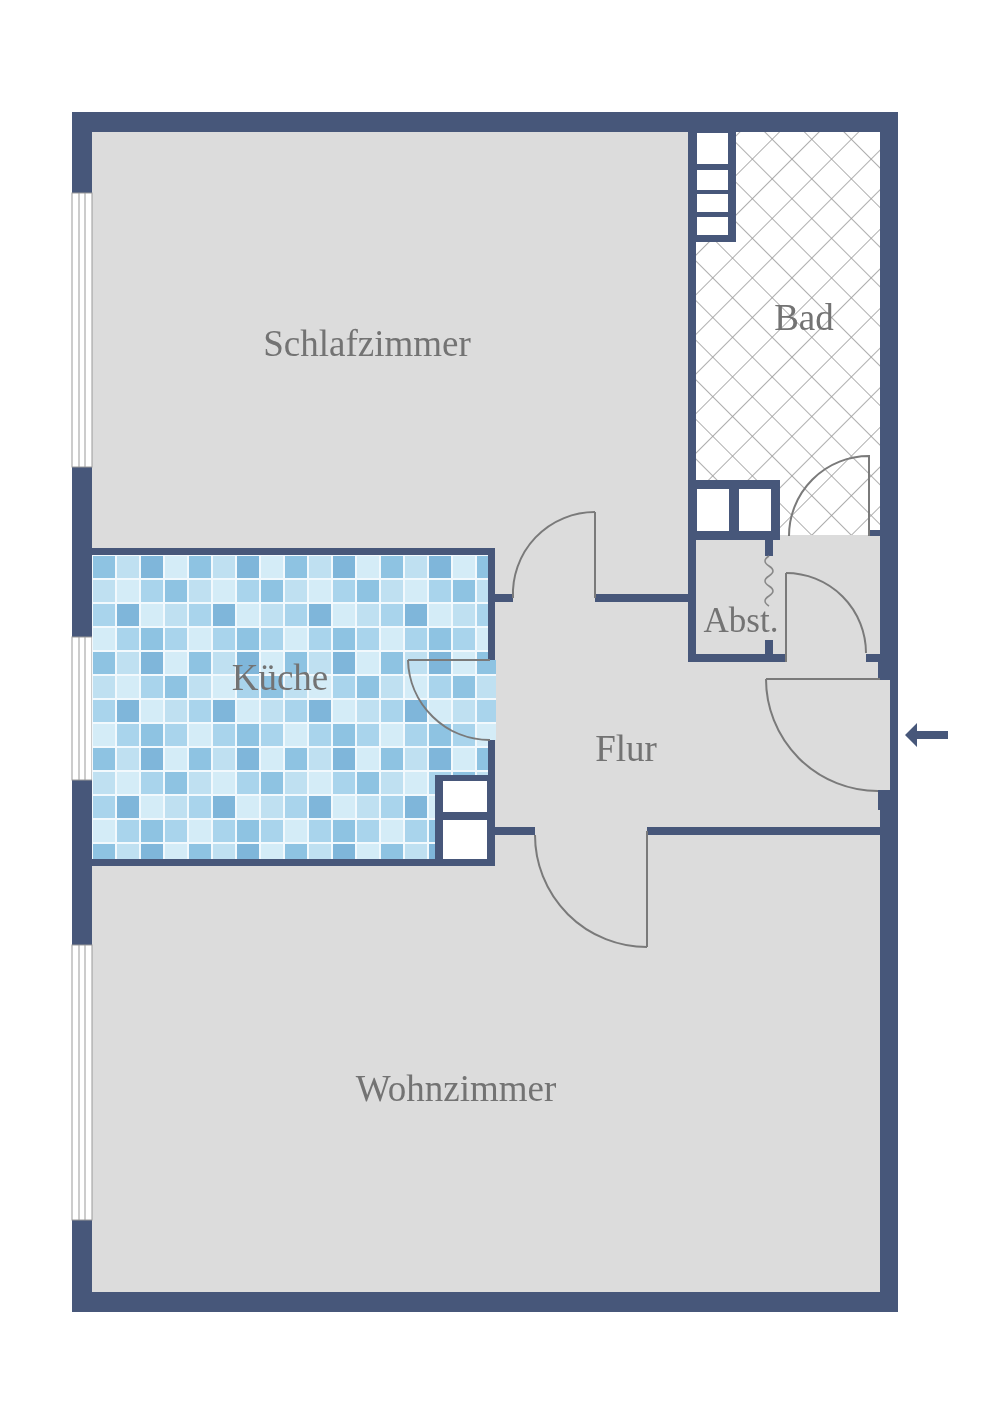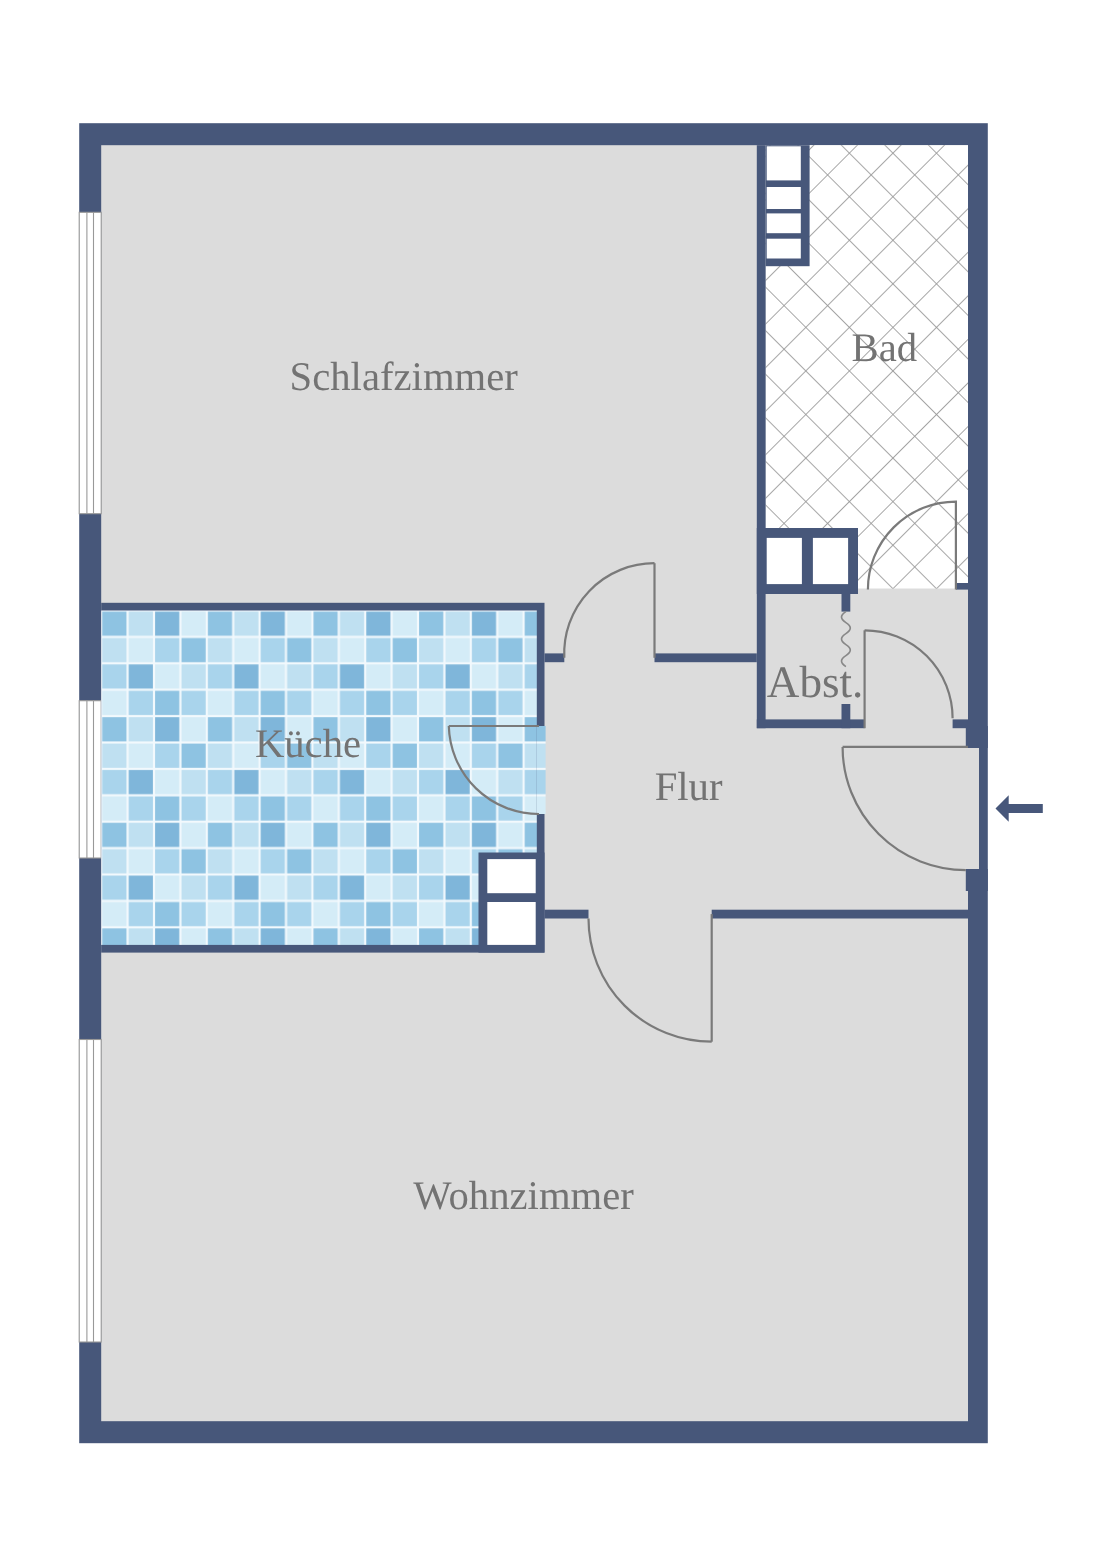--- a/index.html
+++ b/index.html
@@ -7,21 +7,21 @@
   #plan { position: absolute; left: 0; top: 0; width: 1000px; height: 1415px; }
   .room-label {
     position: absolute;
     font-family: Liberation Serif, serif;
     color: #737373;
     font-size: 37px;
     white-space: nowrap;
     transform: translate(-50%, -50%);
     line-height: 1;
   }
-  .room-label.small { font-size: 41px; }
+  .room-label.small { font-size: 35px; }
   .entrance-arrow { position: absolute; left: 902px; top: 720px; width: 50px; height: 30px; }
 </style>
 </head>
 <body>
 
 <svg id="plan" viewBox="0 0 1000 1415" xmlns="http://www.w3.org/2000/svg">
   <defs>
     <pattern id="hatch" width="28" height="28" patternUnits="userSpaceOnUse" patternTransform="rotate(45)">
       <rect width="28" height="28" fill="#ffffff"></rect>
       <line x1="0" y1="0" x2="0" y2="28" stroke="#9a9a9a" stroke-width="1.6"></line>
@@ -134,14 +134,14 @@
 </svg>
 
 <svg class="entrance-arrow" viewBox="0 0 50 30">
   <polygon points="3,15 15,3 15,11 46,11 46,19 15,19 15,27" fill="#47577a"></polygon>
 </svg>
 
 <div class="room-label" style="left:367px; top:343px;">Schlafzimmer</div>
 <div class="room-label" style="left:804px; top:317px;">Bad</div>
 <div class="room-label" style="left:280px; top:677px;">Küche</div>
 <div class="room-label small" style="left:741px; top:620px;">Abst.</div>
-<div class="room-label" style="left:626px; top:716px;text-align:right;">Flur</div>
-<div class="room-label" style="left:476px; top:1088px;">Wohnzimmer</div>
+<div class="room-label" style="left:626px; top:748px;text-align:right;">Flur</div>
+<div class="room-label" style="left:456px; top:1088px;">Wohnzimmer</div>
 
 </body></html>

